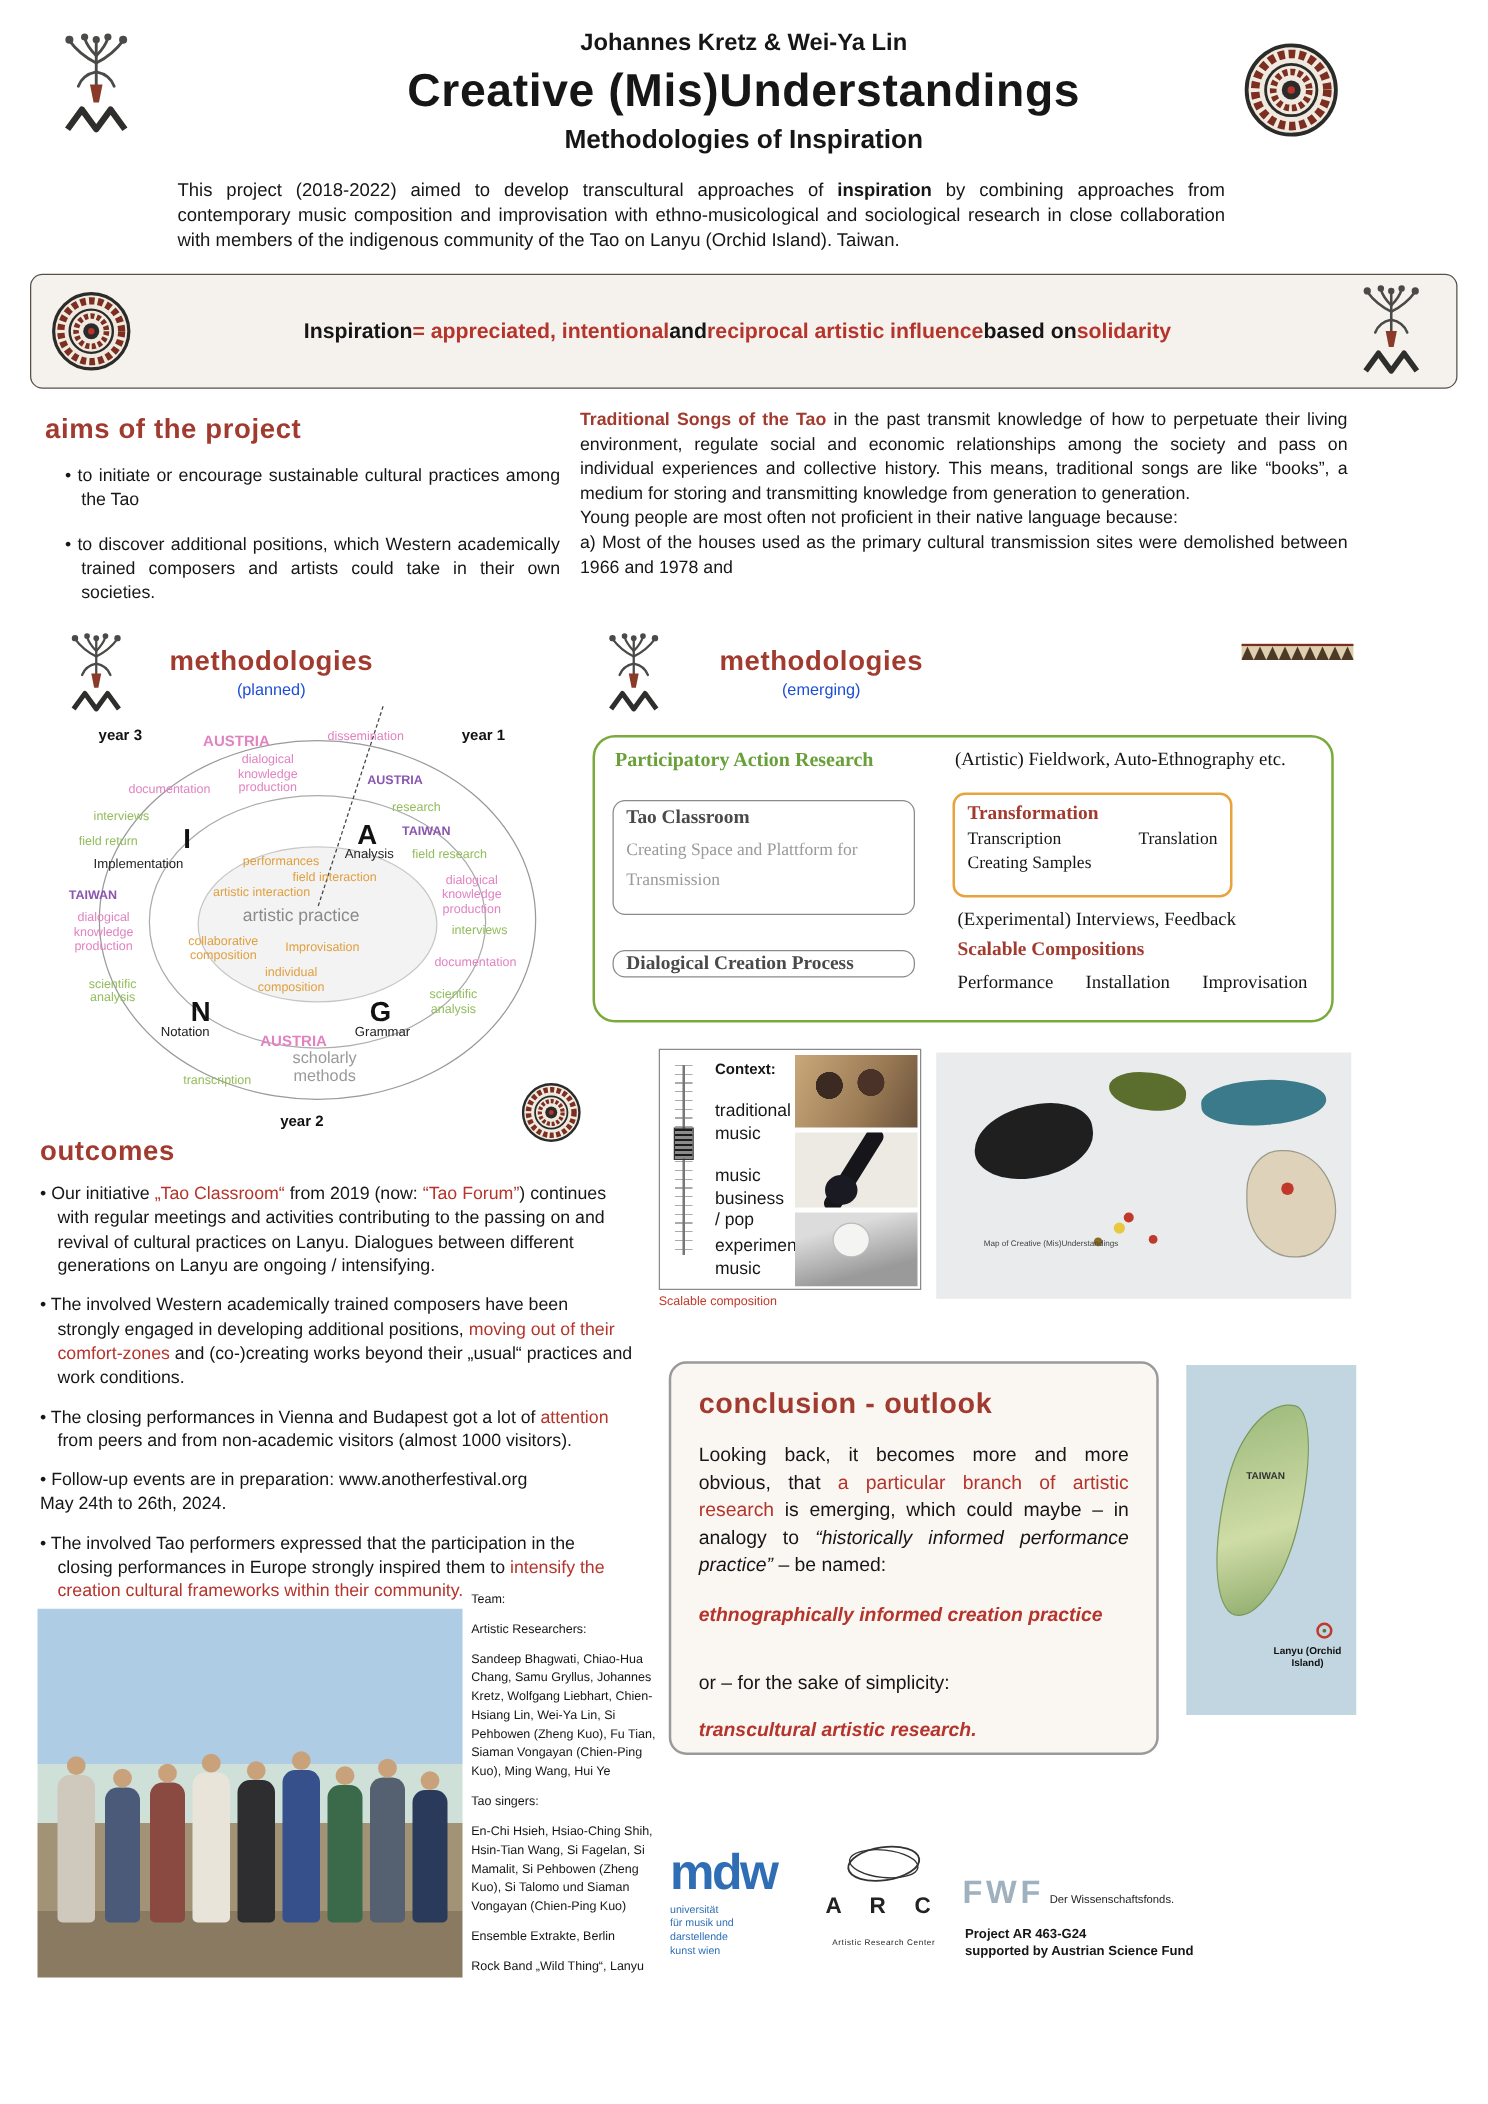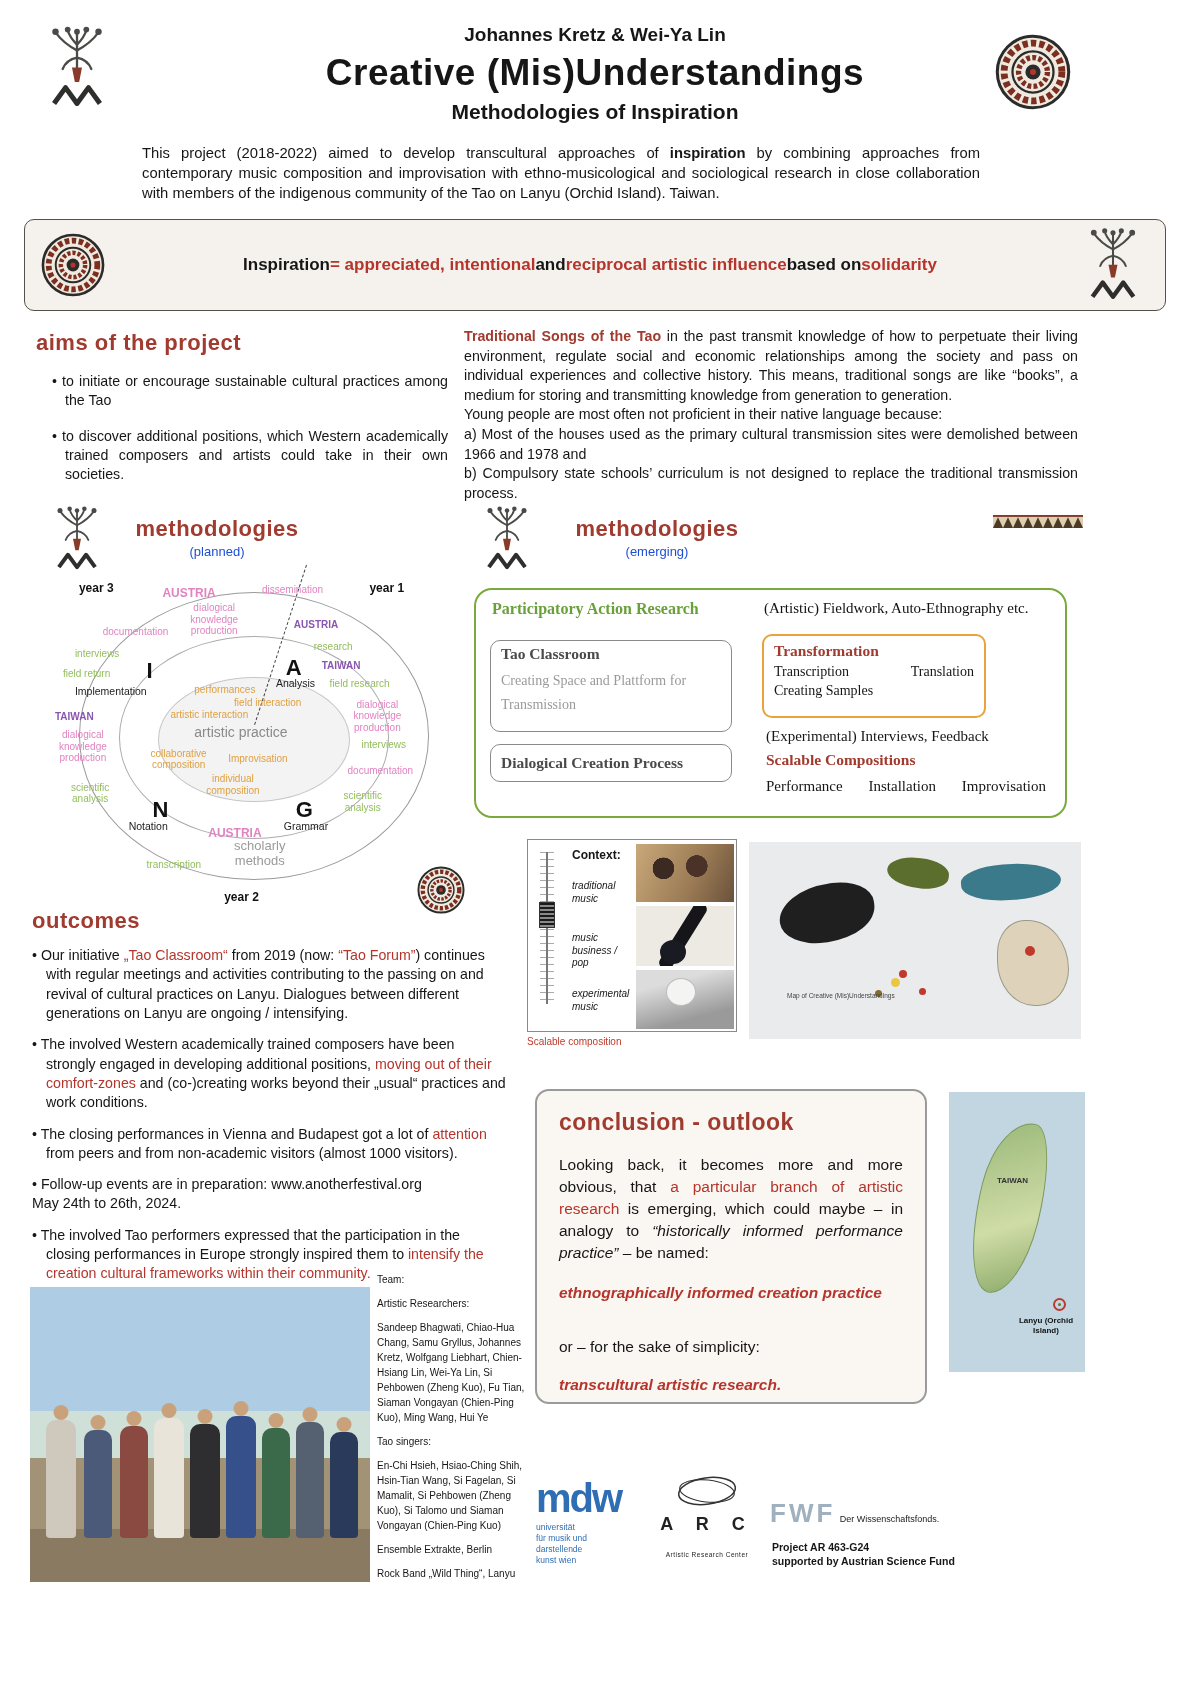--- a/index.html
+++ b/index.html
@@ -61,30 +61,30 @@
   .taobox { position:absolute; left:14px; top:50px; width:242px; height:92px; border:1.5px solid #8a8a8a; border-radius:10px; padding:4px 10px; }
   .taobox .t { font-size:15.5px; font-weight:bold; color:#4a4a4a; }
   .taobox .b { font-size:14px; color:#9a9a9a; margin-top:6px; line-height:1.7; }
   .orangebox { position:absolute; left:286px; top:44px; width:224px; height:84px; border:2.5px solid #e8a33d; border-radius:10px; padding:6px 10px; }
   .orangebox .t { font-size:15.5px; font-weight:bold; color:#a23b2f; }
   .orangebox .row { display:flex; justify-content:space-between; font-size:14px; margin-top:4px; }
   .orangebox .cs { font-size:14px; margin-top:3px; }
   .emb-interviews { position:absolute; left:290px; top:138px; font-size:15px; }
   .emb-scal { position:absolute; left:290px; top:161px; font-size:15.5px; font-weight:bold; color:#a23b2f; }
   .emb-perf { position:absolute; left:290px; top:188px; width:280px; display:flex; justify-content:space-between; font-size:15px; }
-  .diabox { position:absolute; left:14px; top:154px; width:242px; height:38px; border:1.5px solid #8a8a8a; border-radius:10px; display:flex; align-items:center; padding-left:10px; font-size:15.5px; font-weight:bold; color:#4a4a4a; }
+  .diabox { position:absolute; left:14px; top:170px; width:242px; height:22px; border:1.5px solid #8a8a8a; border-radius:10px; display:flex; align-items:center; padding-left:10px; font-size:15.5px; font-weight:bold; color:#4a4a4a; }
 
   
   .outcomes { left:32px; top:908px; width:474px; }
   .outcomes p { font-size:14.2px; line-height:1.36; margin-top:12px; padding-left:14px; text-indent:-14px; }
 
   
   .ctx { left:527px; top:839px; width:210px; height:193px; border:1px solid #8a8a8a; background:#fff; }
   .ctx-title { position:absolute; left:44px; top:8px; font-size:12px; font-weight:bold; }
-  .ctx-label { position:absolute; left:44px; width:62px; font-size:10px; font-style:italic; line-height:1.25; }
+  .ctx-label { position:absolute; left:44px; width:62px; font-size:14px; line-height:1.25; }
   .slider-track { position:absolute; left:18px; top:12px; width:2px; height:152px; background:#777; }
   .slider-ticks { position:absolute; left:12px; top:12px; width:14px; height:152px; background:repeating-linear-gradient(to bottom,#aaa 0 1px,transparent 1px 7px); }
   .slider-handle { position:absolute; left:11px; top:62px; width:16px; height:26px; background:repeating-linear-gradient(to bottom,#1a1a1a 0 2px,#8a8a8a 2px 4px); border:1px solid #333; }
   .ctx-photo { position:absolute; left:108px; width:98px; }
   .ctx-caption { left:527px; top:1036px; font-size:10px; color:#c0392b; }
 
   
   .mapbox { left:749px; top:842px; width:332px; height:197px; background:#e9ebec; }
   .blob { position:absolute; }
   .map-cap { position:absolute; left:38px; top:150px; font-size:6.5px; color:#444; }
@@ -213,21 +213,20 @@
   <div class="abs aims">
     <div class="sec-title">aims of the project</div>
     <p class="just">•  to initiate or encourage sustainable cultural practices among the Tao</p>
     <p class="just">•  to discover additional positions, which Western academically trained composers and artists could take in their own societies.</p>
   </div>
 
   <div class="abs trad just">
     <p><span class="seg-redbold">Traditional Songs of the Tao</span><span> in the past transmit knowledge of how to perpetuate their living environment, regulate social and economic relationships among the society and pass on individual experiences and collective history. This means, traditional songs are like “books”, a medium for storing and transmitting knowledge from generation to generation.</span></p>
     <p>Young people are most often not proficient in their native language because:</p>
     <p>a) Most of the houses used as the primary cultural transmission sites were demolished between 1966 and 1978 and</p>
-    <p>b) Compulsory state schools’ curriculum is not designed to replace the traditional transmission process.</p>
   </div>
 
   <svg class="abs icon" style="left:48px;top:506px" width="58" height="68">
       <use href="#sym-tao"></use>
     </svg>
   <div class="abs m-head" style="left:112px;top:516px;width:210px">
     <div class="sec-title">methodologies</div>
     <div class="m-sub">(planned)</div>
   </div>
 

